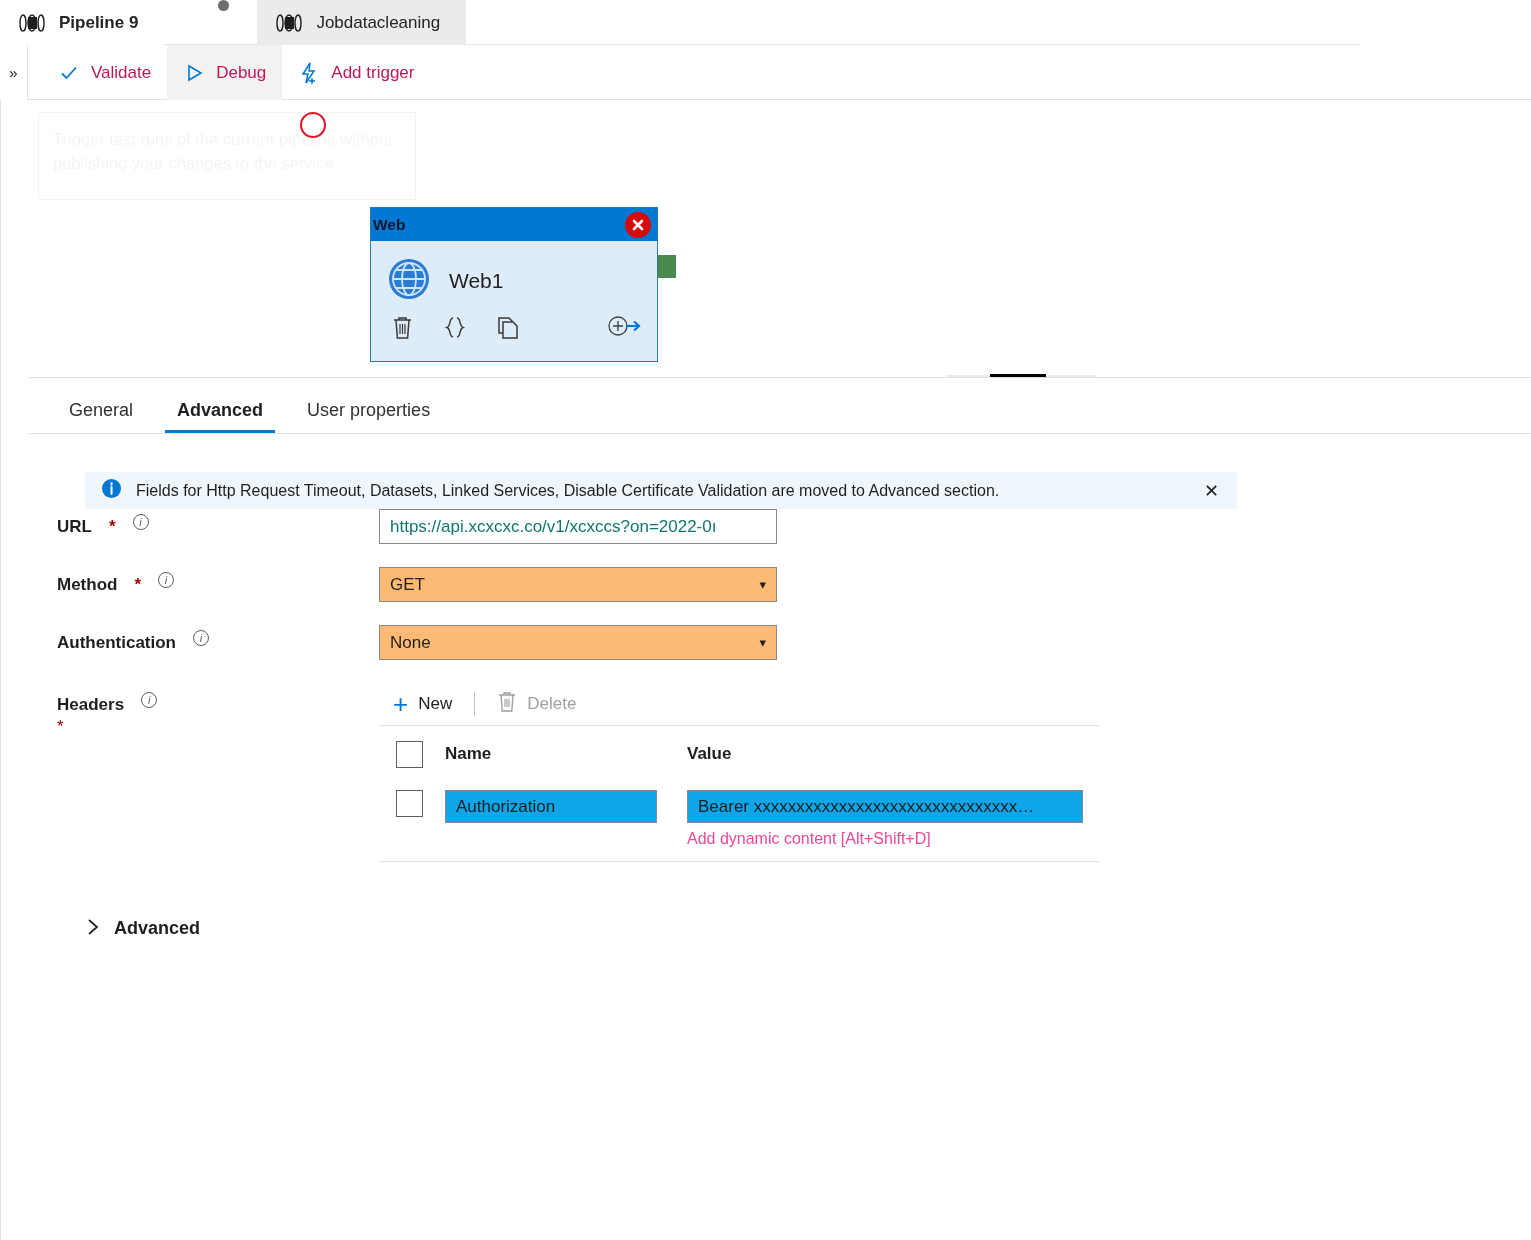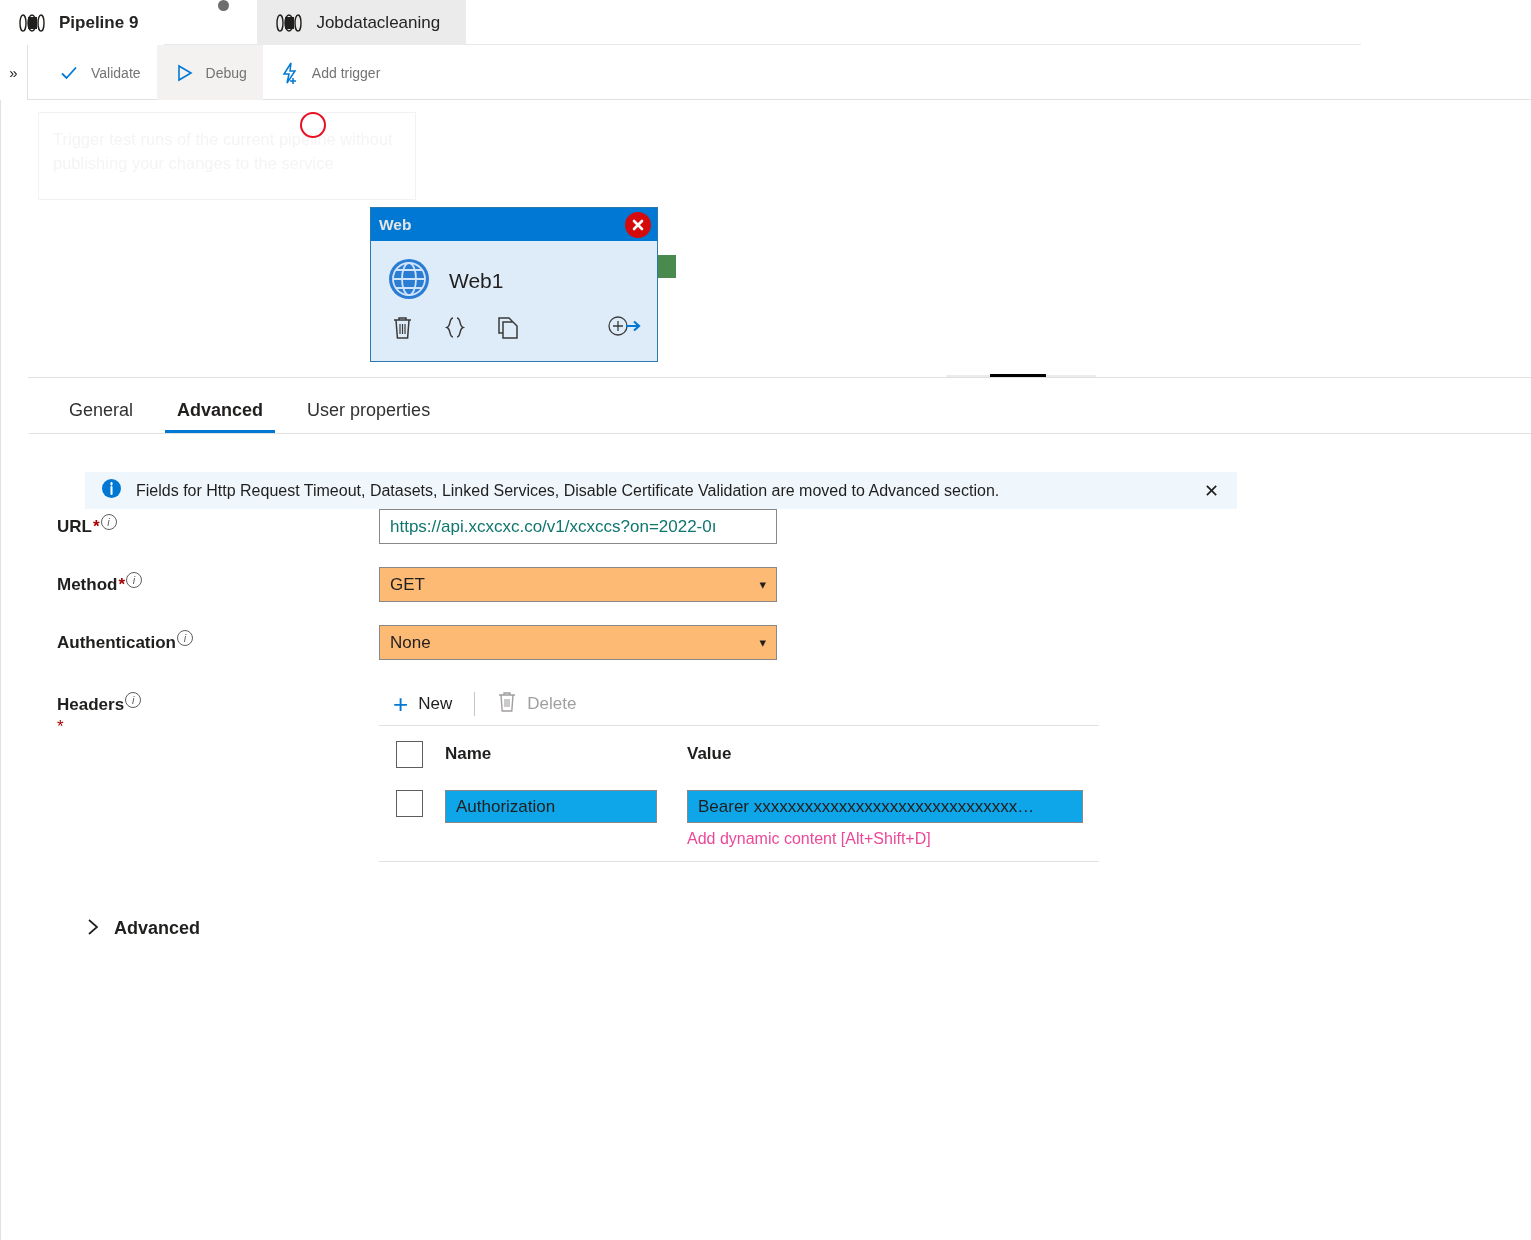--- a/index.html
+++ b/index.html
@@ -38,21 +38,21 @@
     background: #ffffff; border-bottom: 1px solid #e1e1e1;
     display: flex; align-items: stretch;
   }
   .expand-chevron {
     width: 28px; height: 55px; display: flex; align-items: center; justify-content: center;
     font-size: 15px; color: #1a1a1a; border-right: 1px solid #e1e1e1;
     background: #ffffff; cursor: pointer;
   }
   .cmd-btn {
     display: flex; align-items: center; gap: 11px;
-    padding: 0 16px; height: 55px; font-size: 14px; color: #737373;
+    padding: 0 16px; height: 55px; font-size: 17px; color: #be185d;
     cursor: pointer; white-space: nowrap;
   }
   .cmd-btn.hover { background: #f3f2f1; }
   .cmd-btn .ic { display: inline-flex; width: 22px; height: 22px; align-items: center; justify-content: center; }
 
   
   .canvas {
     position: absolute; left: 28px; top: 100px; width: 1503px; height: 278px;
     background: #ffffff; border-bottom: 1px solid #e1e1e1; overflow: hidden;
   }
@@ -65,23 +65,23 @@
     border: 1px solid #f2f2f2; background: #ffffff;
     padding: 14px 12px 0 14px;
     font-size: 16.5px; line-height: 24px; color: #f4f4f4;
   }
 
   .wf-node {
     position: absolute; left: 342px; top: 107px; width: 288px; height: 155px;
     border: 1px solid #2a7ab0; background: #deecf9;
   }
   .wf-node-header {
-    height: 33px; background: #0078d4; color: #e5e5e5;
+    height: 33px; background: #0078d4; color: #0f172a;
     font-size: 15.5px; font-weight: bold; display: flex; align-items: center;
-    padding: 0 8px; position: relative;
+    padding: 0 2px; position: relative;
   }
   .wf-err-badge {
     position: absolute; right: 6px; top: 50%; transform: translateY(-50%);
     width: 26px; height: 26px; border-radius: 50%; background: #d60a0a;
     display: flex; align-items: center; justify-content: center;
   }
   .wf-node-body { display: flex; align-items: center; gap: 18px; padding: 16px 0 0 16px; }
   .wf-node-title { font-size: 21px; color: #201f1e; }
   .wf-actions {
     display: flex; align-items: center; gap: 29px;
@@ -122,21 +122,21 @@
     background: #eff6fc; display: flex; align-items: center; padding: 0 12px 0 16px;
     font-size: 16px; color: #201f1e;
   }
   .infobar .msg { flex: 1; padding-left: 14px; }
   .infobar .closex { font-size: 18px; color: #201f1e; cursor: pointer; padding: 0 6px; }
 
   .form { position: absolute; left: 0; top: 131px; width: 1502px; }
   .form-row { display: flex; align-items: flex-start; min-height: 38px; margin-bottom: 20px; }
   .form-label {
     width: 350px; padding-left: 28px; font-size: 17px; color: #201f1e;
-    font-weight: bold; display: flex; align-items: center; gap: 1px; padding-top: 8px;
+    font-weight: bold; display: flex; align-items: center; gap: 17px; padding-top: 8px;
   }
   .req-star { color: #a80000; font-weight: bold; font-size: 17px; }
   .req-star-below { padding-left: 28px; color: #a80000; font-size: 17px; margin-top: 2px; }
   .info-i {
     display: inline-flex; width: 16px; height: 16px; border: 1px solid #605e5c;
     border-radius: 50%; align-items: center; justify-content: center;
     font-size: 11px; font-weight: normal; color: #605e5c; font-style: italic;
     position: relative; top: -5px; cursor: pointer;
   }
   .txtfield {

